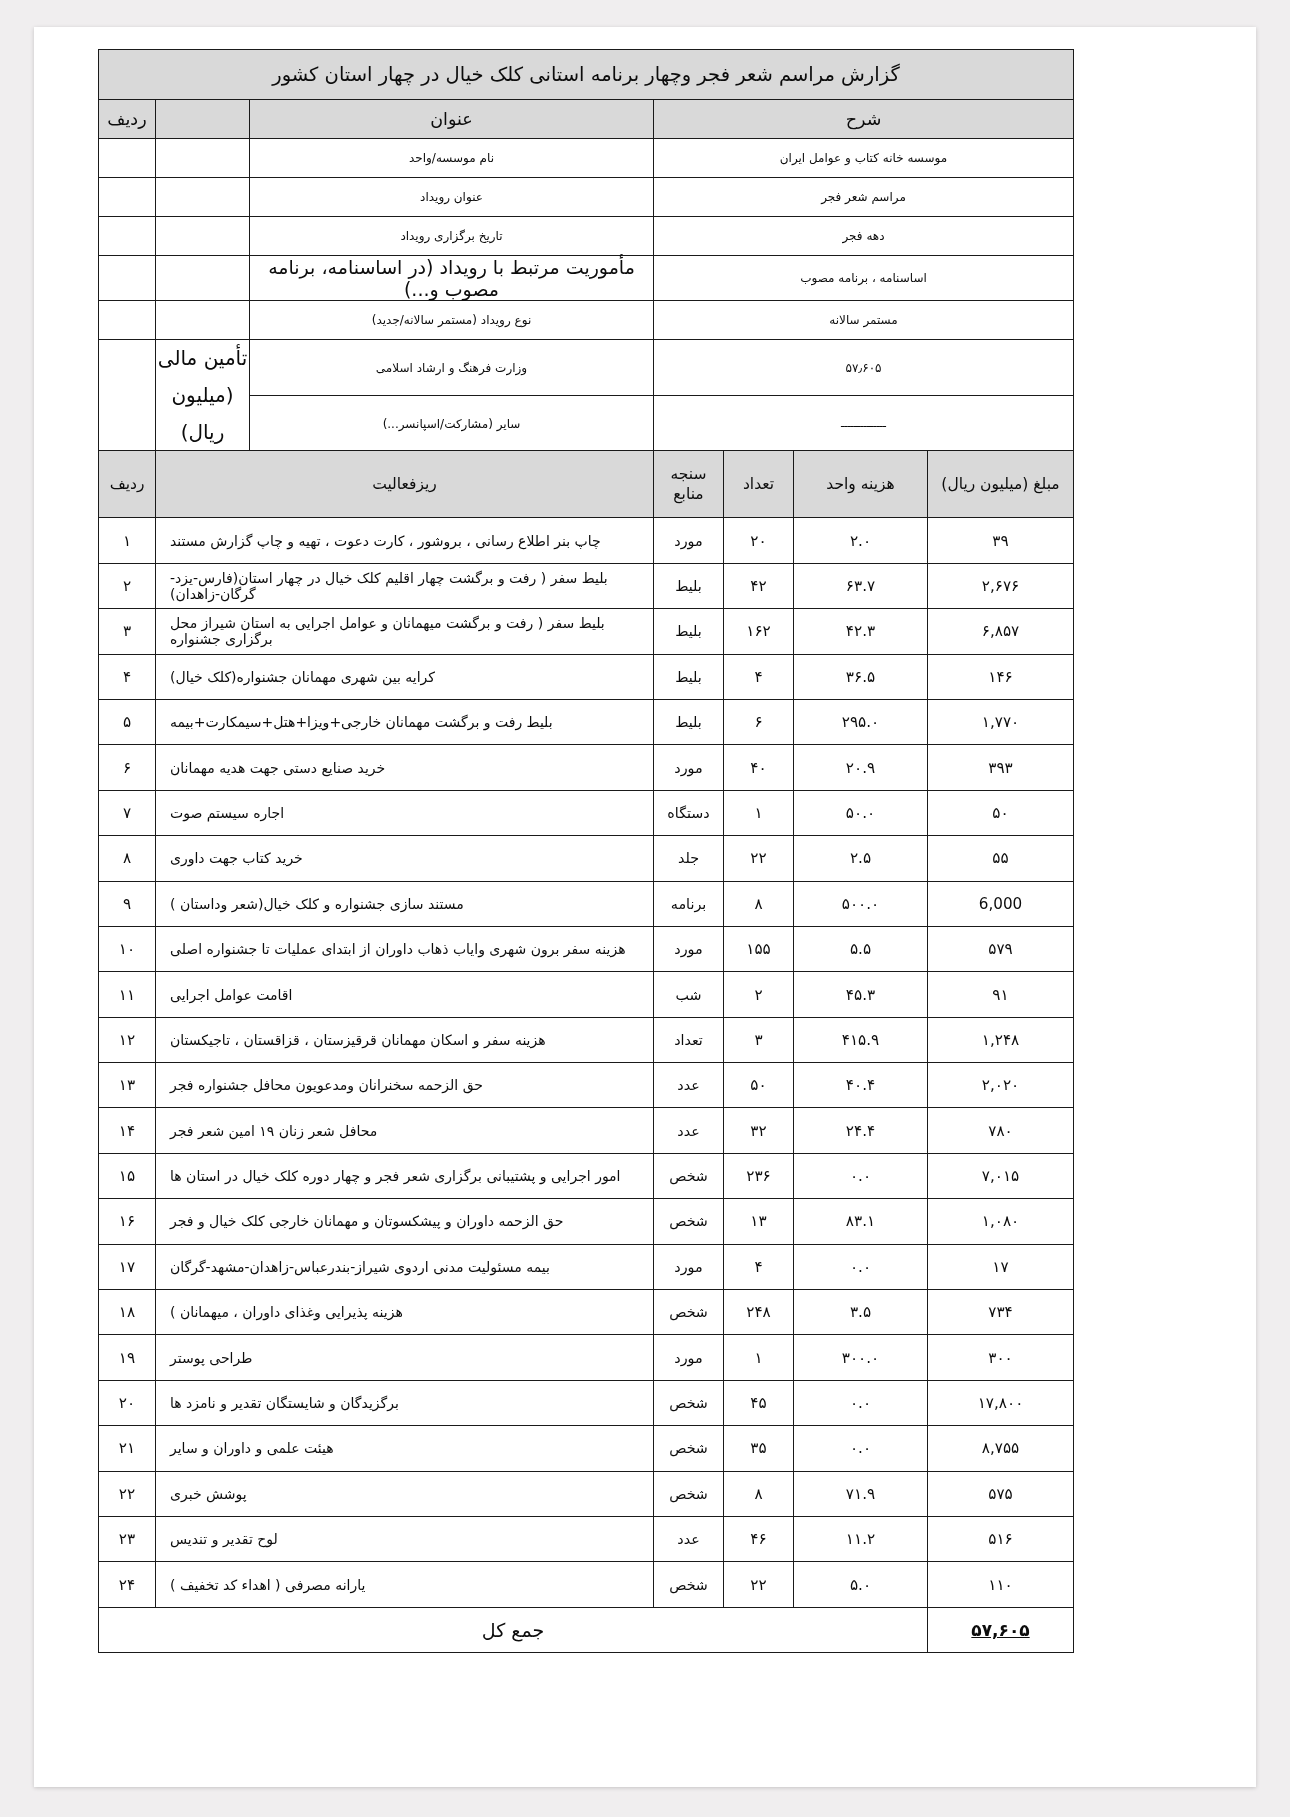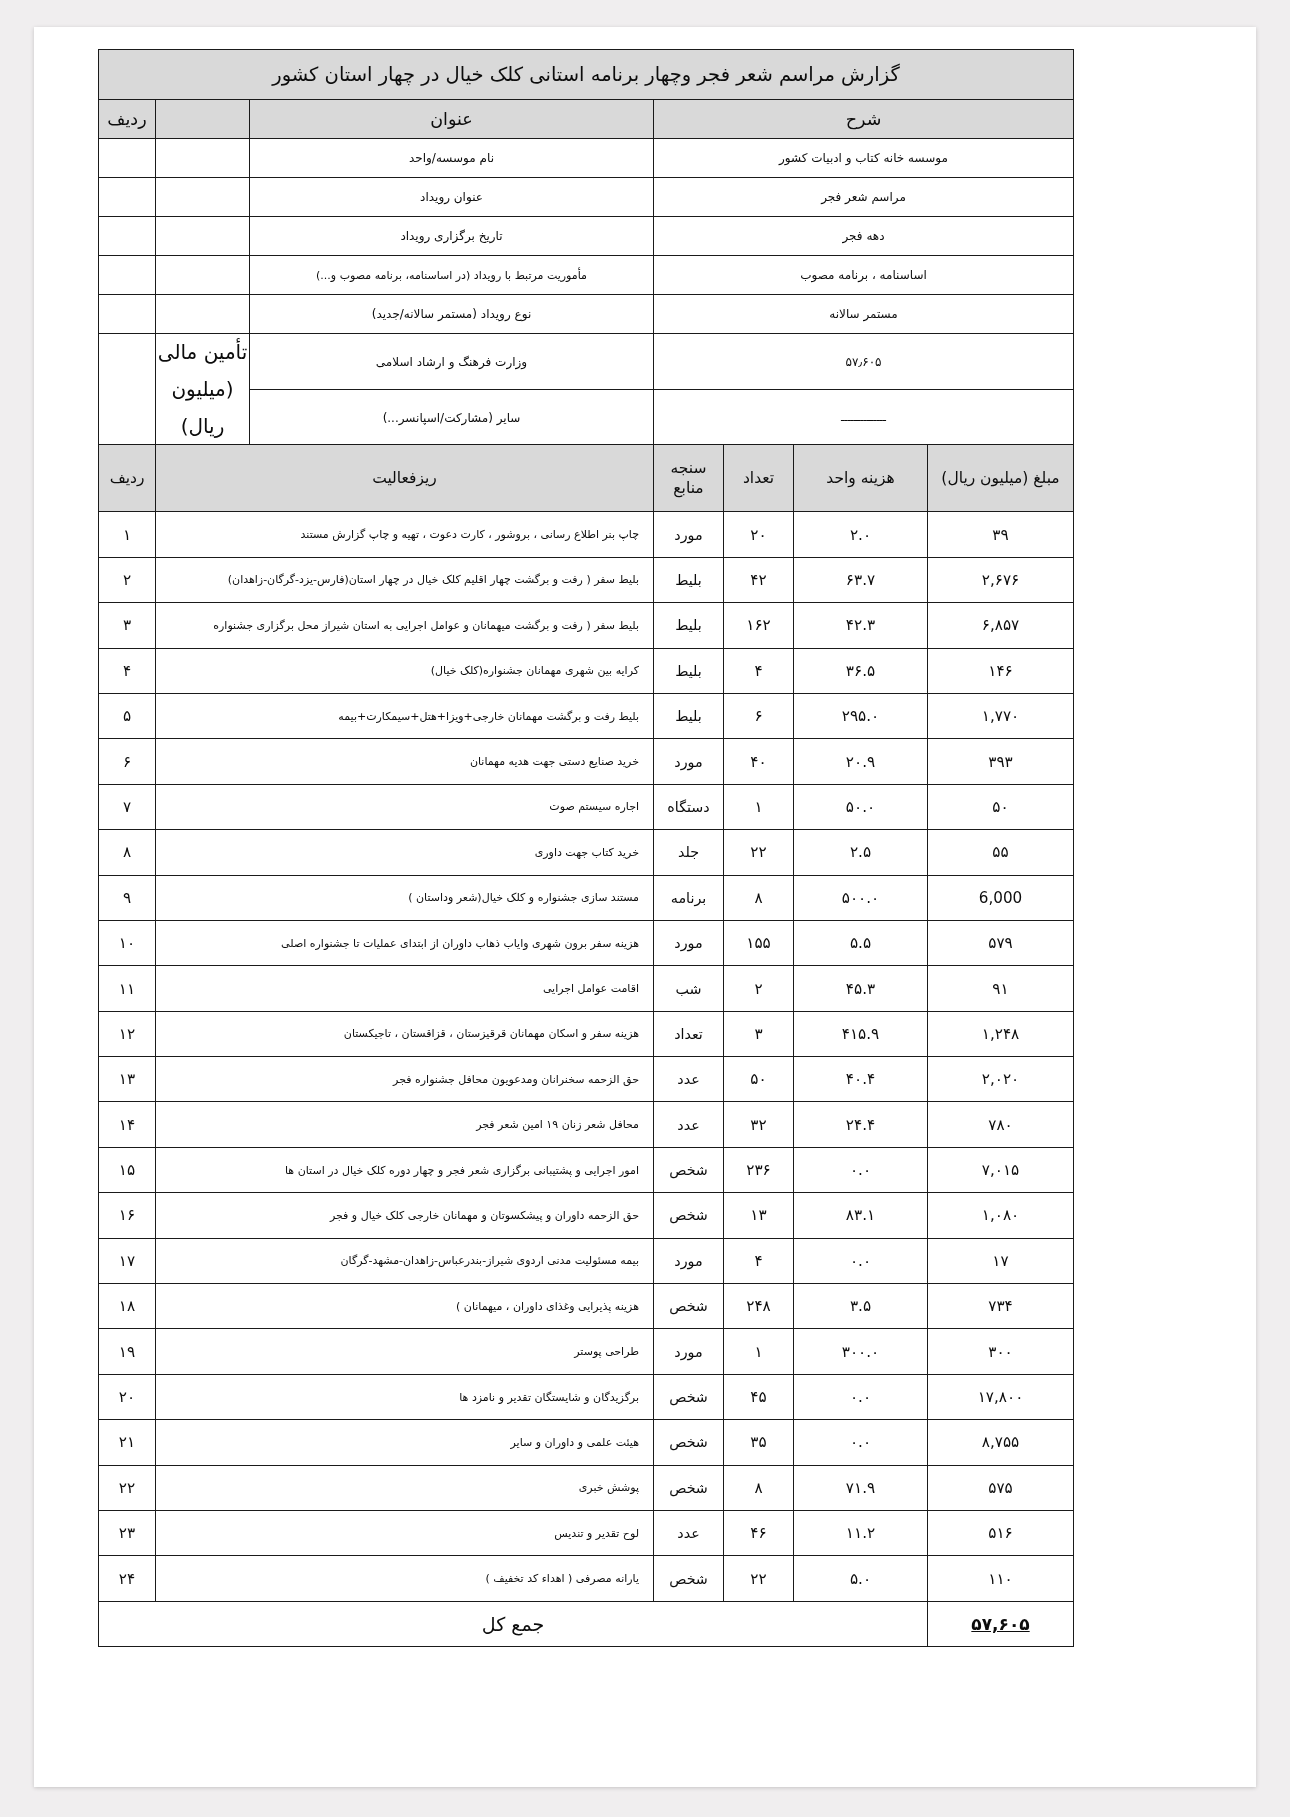--- a/index.html
+++ b/index.html
@@ -59,21 +59,21 @@
   .colhdr {
     font-size: 17.5px;
     font-weight: bold;
     height: 38px;
   }
   .infocell {
     font-size: 12px;
     height: 38px;
     padding: 3px 10px;
   }
-  .tiny { font-size: 11px; }
+  .tiny { font-size: 19px; }
   .fundlabel {
     font-size: 20px;
     line-height: 1.85;
     height: 76px;
     padding: 2px 4px;
   }
   .dashline {
     font-size: 11px;
     letter-spacing: 0.5px;
   }
@@ -83,23 +83,23 @@
     font-weight: bold;
     height: 66px;
     line-height: 1.3;
     padding: 2px 3px;
   }
   .drow td {
     height: 40.4px;
     font-size: 14.3px;
   }
   .drow td.act {
-    text-align: right;
+    text-align: left;
     padding: 2px 14px;
-    font-size: 11px;
+    font-size: 14px;
   }
   .drow td.num { font-size: 15.2px; }
   .totalrow td {
     height: 44px;
     font-size: 19px;
     font-weight: bold;
   }
   .totalrow td.tnum { font-size: 17px; font-weight: bold; text-decoration: underline; }
 </style>
 </head>
@@ -121,21 +121,21 @@
             <td class="bigtitle hdrfill" colspan="4">گزارش  مراسم شعر فجر  وچهار برنامه استانی  کلک خیال در چهار استان کشور</td>
           </tr>
           <tr>
             <td class="colhdr hdrfill">شرح</td>
             <td class="colhdr hdrfill">عنوان</td>
             <td class="colhdr hdrfill"></td>
             <td class="colhdr hdrfill">ردیف</td>
           </tr>
 
           <tr class="info-row">
-            <td class="infocell">موسسه خانه کتاب و ادبیات کشور</td>
+            <td class="infocell">موسسه خانه کتاب و عوامل ایران</td>
             <td class="infocell">نام موسسه/واحد</td>
             <td class="infocell"></td>
             <td class="infocell"></td>
           </tr>
           <tr class="info-row">
             <td class="infocell">مراسم شعر فجر</td>
             <td class="infocell">عنوان رویداد</td>
             <td class="infocell"></td>
             <td class="infocell"></td>
           </tr>

